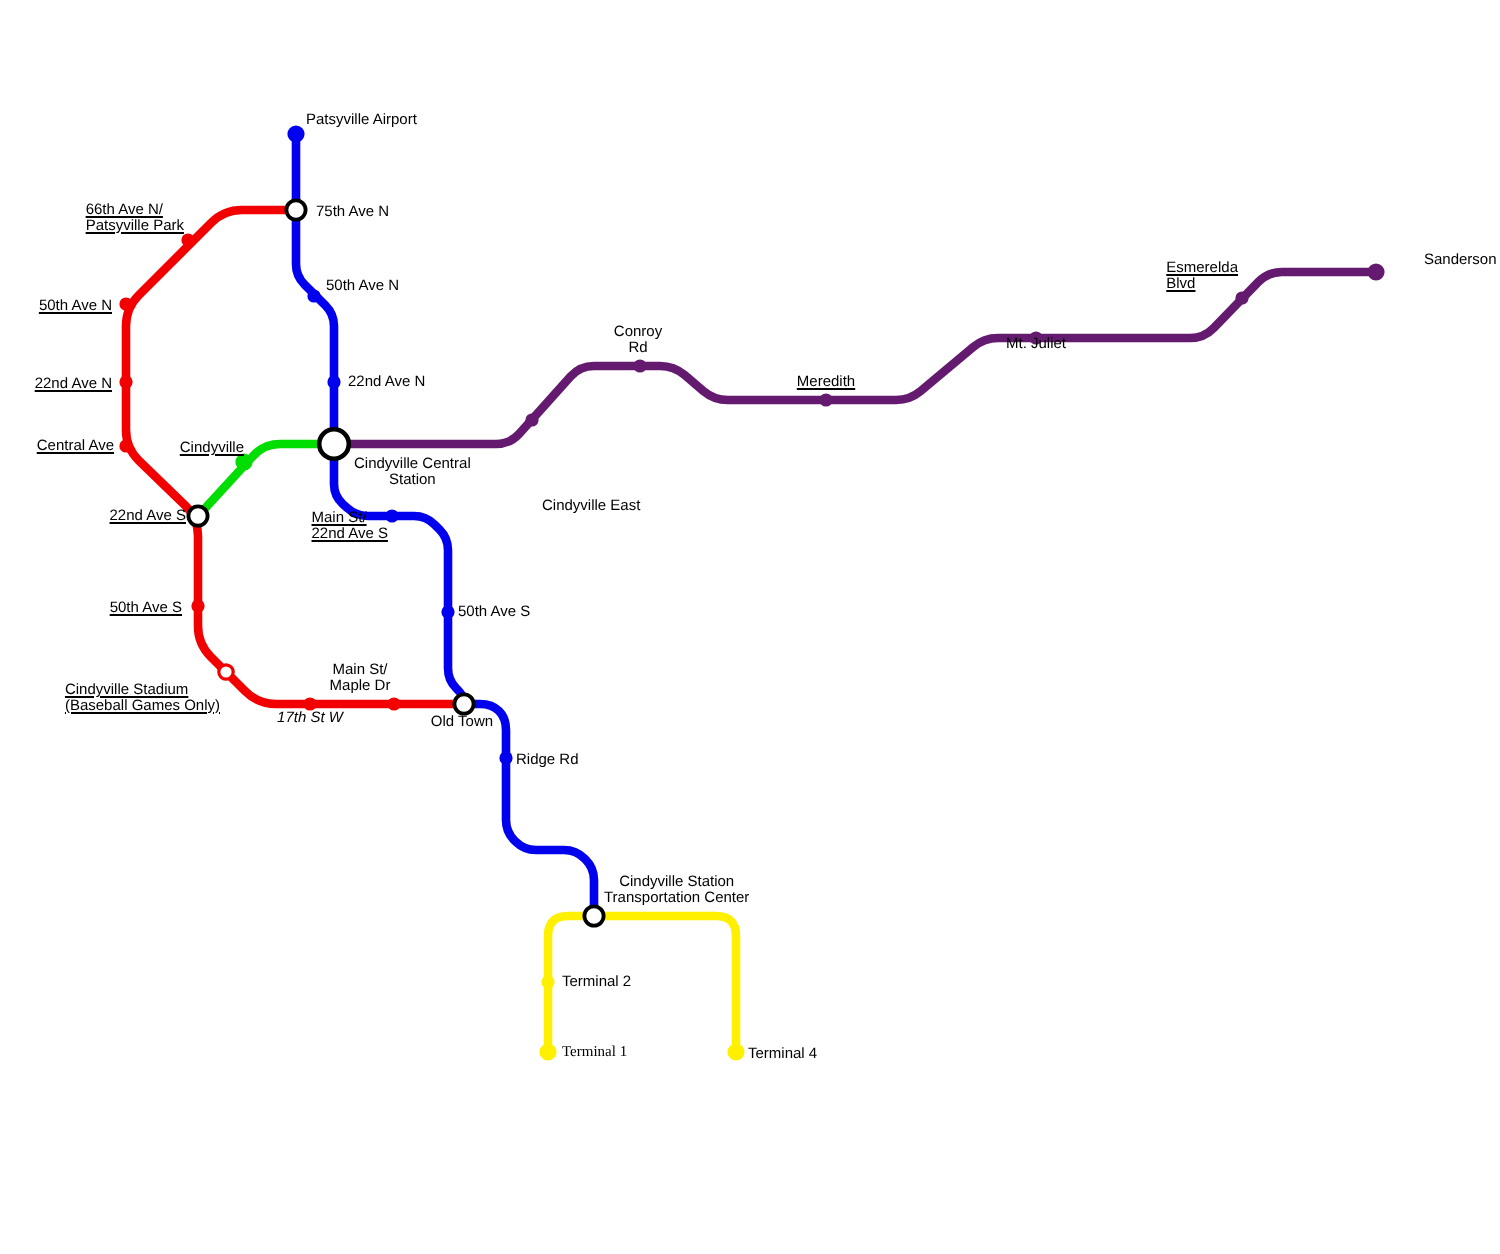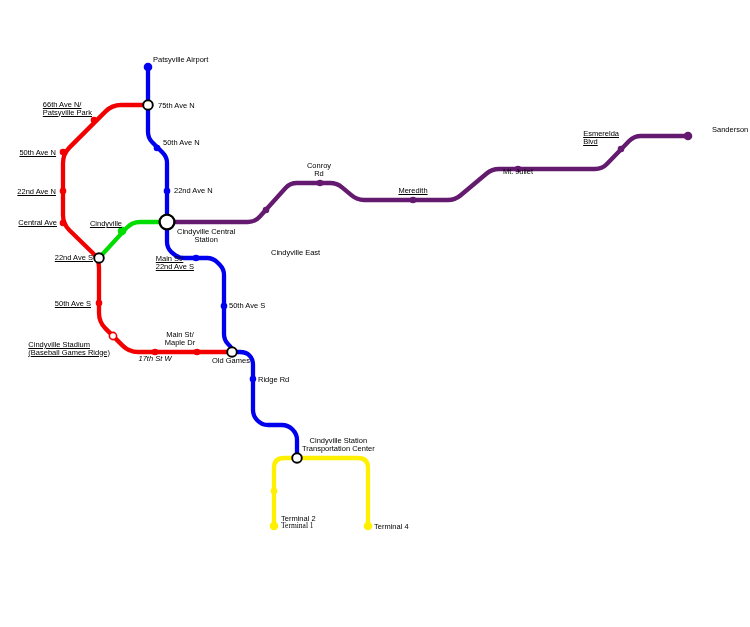--- a/index.html
+++ b/index.html
@@ -64,44 +64,44 @@
       <circle cx="368" cy="526" r="4.3" fill="#fff000"></circle>
     </svg>
   <div class="label-layer">
       <div class="stn-label right" style="left: 92px; top: 101px;">66th Ave N/
 Patsyville Park</div>
       <div class="stn-label right" style="left: 56px; top: 149px;">50th Ave N</div>
       <div class="stn-label right" style="left: 56px; top: 188px;">22nd Ave N</div>
       <div class="stn-label right" style="left: 57px; top: 219px;">Central Ave</div>
       <div class="stn-label right" style="left: 91px; top: 300px;">50th Ave S</div>
       <div class="stn-label right" style="left: 110px; top: 341px;">Cindyville Stadium
-(Baseball Games Ridge)</div>
+(Baseball Games Only)</div>
       <div class="stn-label center" style="left: 155px; top: 355px; font-style: italic;">17th St W</div>
       <div class="stn-label center" style="left: 180px; top: 331px;">Main St/
 Maple Dr</div>
       <div class="stn-label left" style="left: 153px; top: 56px;">Patsyville Airport</div>
       <div class="stn-label left" style="left: 158px; top: 102px;">75th Ave N</div>
       <div class="stn-label left" style="left: 163px; top: 139px;">50th Ave N</div>
       <div class="stn-label left" style="left: 174px; top: 187px;">22nd Ave N</div>
       <div class="stn-label left" style="left: 177px; top: 228px;">Cindyville Central
 Station</div>
       <div class="stn-label right" style="left: 194px; top: 255px;">Main St/
 22nd Ave S</div>
       <div class="stn-label left" style="left: 229px; top: 302px;">50th Ave S</div>
-      <div class="stn-label center" style="left: 231px; top: 357px;">Old Games</div>
+      <div class="stn-label center" style="left: 231px; top: 357px;">Old Town</div>
       <div class="stn-label left" style="left: 258px; top: 376px;">Ridge Rd</div>
       <div class="stn-label left" style="left: 302px; top: 437px;">Cindyville Station
 Transportation Center</div>
       <div class="stn-label right" style="left: 122px; top: 220px;">Cindyville</div>
       <div class="stn-label right" style="left: 93px; top: 254px;">22nd Ave S</div>
       <div class="stn-label left" style="left: 271px; top: 210px; margin-top: 39px;">Cindyville East</div>
       <div class="stn-label center" style="left: 319px; top: 162px;">Conroy
 Rd</div>
       <div class="stn-label center" style="left: 413px; top: 187px; text-decoration: underline;">Meredith</div>
       <div class="stn-label center" style="left: 518px; top: 168px;">Mt. Juliet</div>
       <div class="stn-label right" style="left: 619px; top: 130px;">Esmerelda
 Blvd</div>
       <div class="stn-label left" style="left: 712px; top: 126px;">Sanderson</div>
-      <div class="stn-label left" style="left: 281px; top: 487px; margin-top: 28px;">Terminal 2</div>
+      <div class="stn-label left" style="left: 281px; top: 487px;">Terminal 2</div>
       <div class="stn-label left" style="left: 281px; top: 522px; font-family: Liberation Serif, serif;">Terminal 1</div>
       <div class="stn-label left" style="left: 374px; top: 523px;">Terminal 4</div>
     </div>
 </div>
 
 </body></html>

